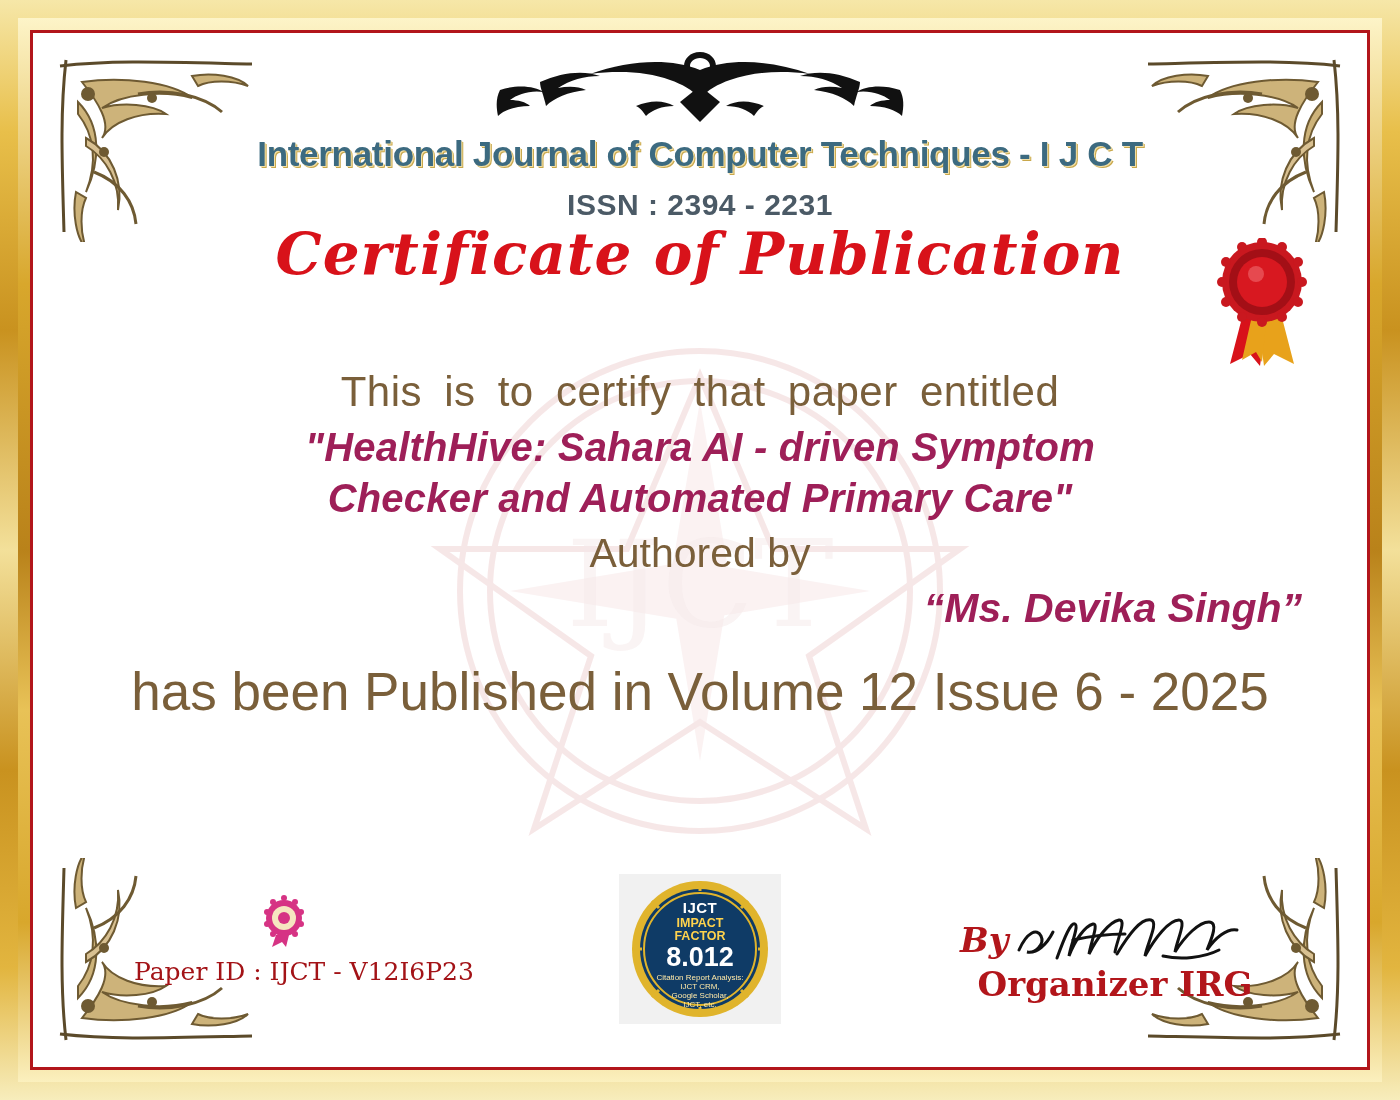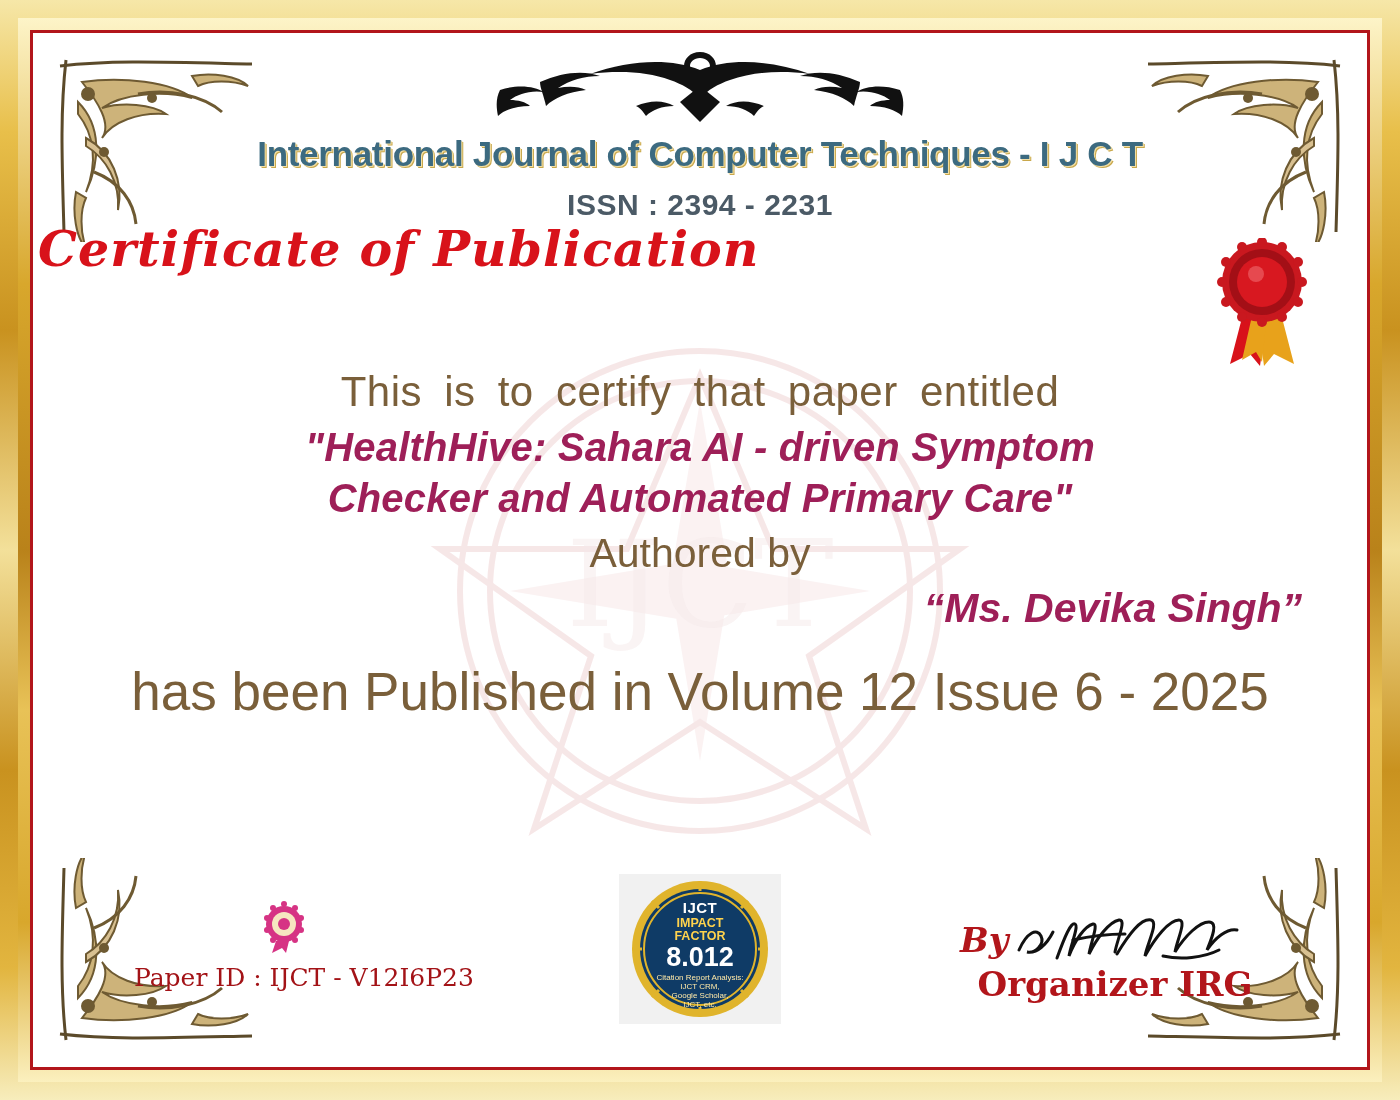--- a/index.html
+++ b/index.html
@@ -102,25 +102,25 @@
     font-family: "Liberation Sans", sans-serif;
     font-weight: bold;
     font-size: 30px;
     color: #4b5a66;
     letter-spacing: 0.5px;
   }
   .cert-title {
     position: absolute;
     top: 186px;
     left: 0; right: 0;
-    text-align: left;
+    text-align: center;
     font-family: "DejaVu Serif", serif;
     font-weight: bold;
     font-style: italic;
-    font-size: 49px;
+    font-size: 58px;
     line-height: 1.05;
     color: #d8121a;
     letter-spacing: 1px;
   }
 
   
   .ribbon-seal {
     position: absolute;
     right: 52px;
     top: 200px;
@@ -173,21 +173,21 @@
   .line-journal {
     font-size: 41px;
     color: #7a5f3a;
     line-height: 1.3;
   }
 
   
   .paper-id-wrap {
     position: absolute;
     left: 96px;
-    bottom: 70px;
+    bottom: 76px;
     text-align: center;
     width: 300px;
   }
   .small-rosette {
     margin: 0 auto 6px auto;
     width: 44px;
     height: 52px;
   }
   .paper-id {
     font-family: "DejaVu Serif", serif;

